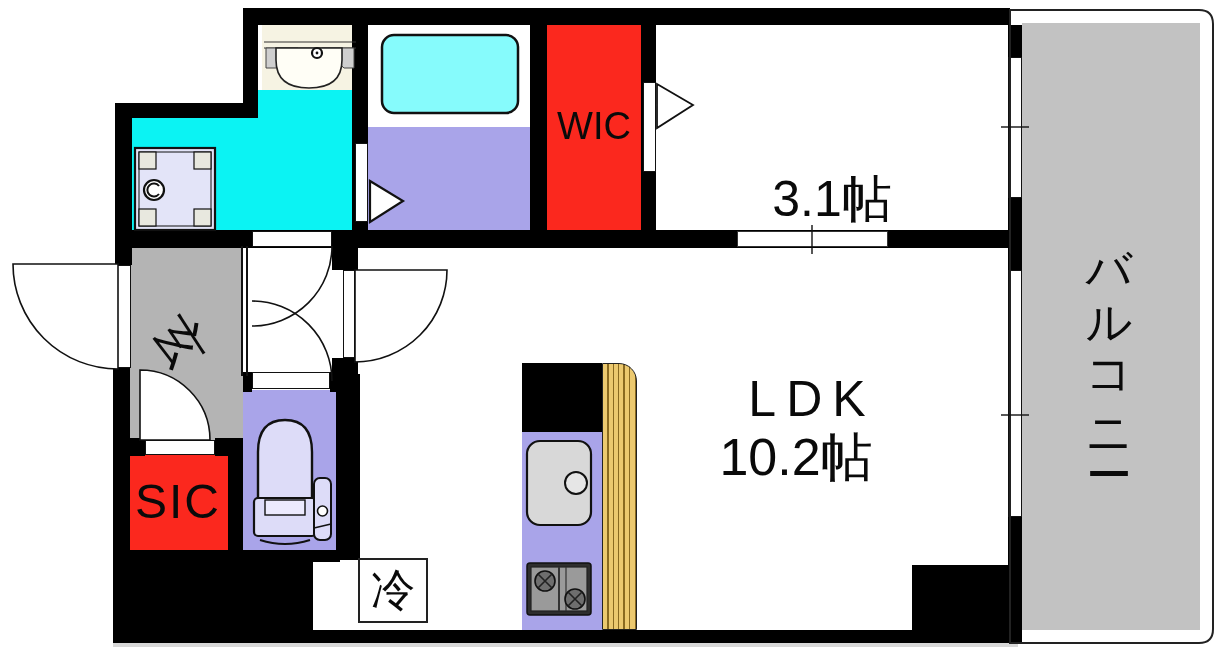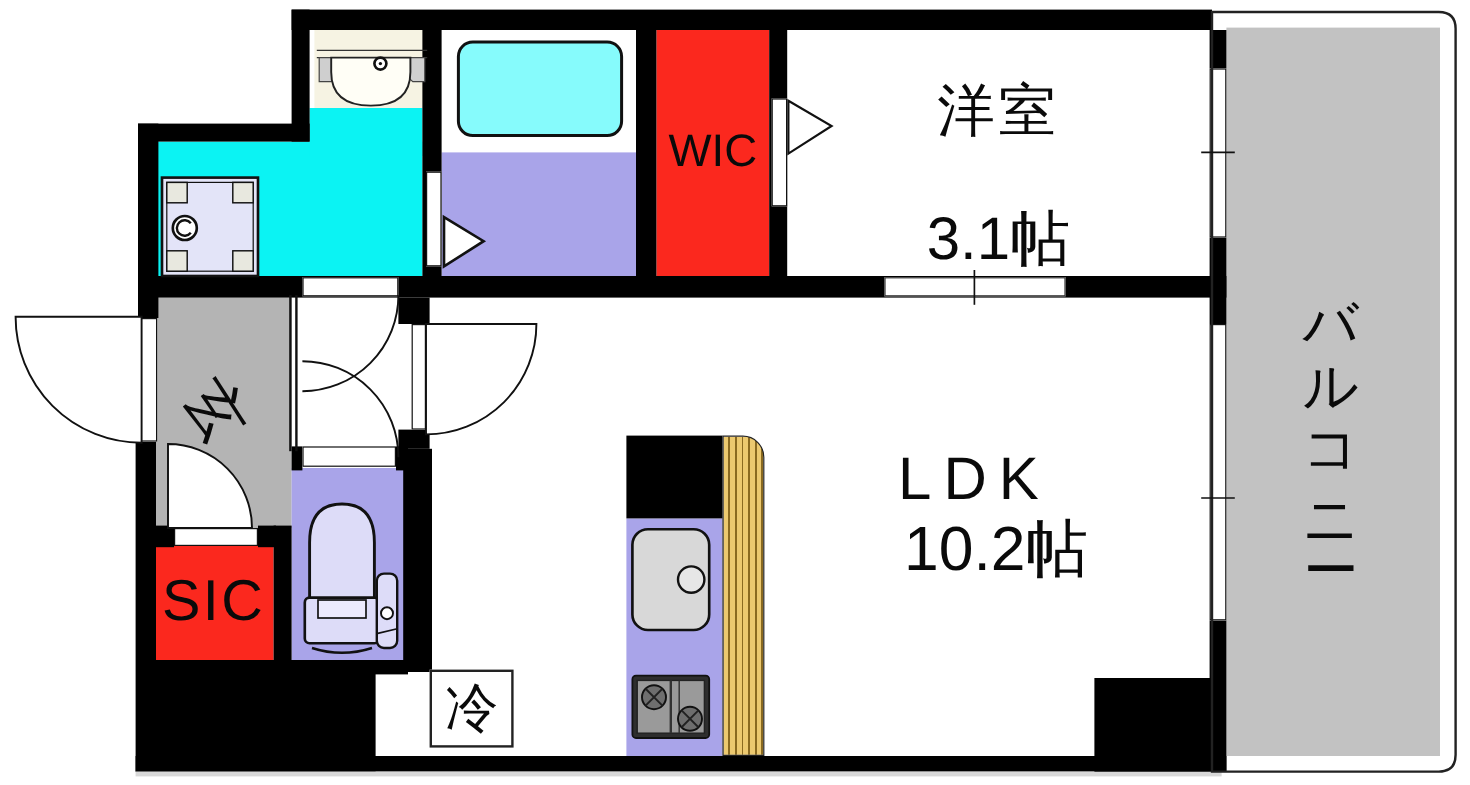--- a/index.html
+++ b/index.html
@@ -130,27 +130,26 @@
     <path d="M252,301 A80,80 0 0 1 332,381" fill="none" stroke="#111" stroke-width="1.6"></path>
 
     <path d="M657,84 L693,105 L657,128 Z" fill="#fff" stroke="#111" stroke-width="1.8"></path>
     <path d="M370,181 L403,201 L370,222 Z" fill="#fff" stroke="#111" stroke-width="2.2"></path>
 
     <line x1="1001" y1="127" x2="1029" y2="127" stroke="#111" stroke-width="1.4"></line>
     <line x1="1001" y1="415" x2="1029" y2="415" stroke="#111" stroke-width="1.4"></line>
     <line x1="812" y1="225" x2="812" y2="254" stroke="#111" stroke-width="1.4"></line>
   </svg>
 
-  <div class="abs label" style="left:712px;top:64px;width:240px;height:56px;font-size:48px;letter-spacing:3px;">洋室</div>
   <div class="abs label" style="left:702px;top:122px;width:260px;height:58px;font-size:50px;margin-top:48px;">3.1帖</div>
 
   <div class="abs label" style="left:544px;top:103px;width:100px;height:46px;font-size:38px;">WIC</div>
 
   <div class="abs label" style="left:687px;top:370px;width:250px;height:58px;font-size:50px;letter-spacing:10px;">LDK</div>
-  <div class="abs label" style="left:690px;top:428px;width:280px;height:60px;font-size:52px;">10.2帖</div>
+  <div class="abs label" style="left:656px;top:428px;width:280px;height:60px;font-size:52px;">10.2帖</div>
 
   <div class="abs label" style="left:1080px;top:168px;width:60px;height:340px;font-size:46px;writing-mode:vertical-rl;letter-spacing:6px;">バルコニー</div>
 
   <div class="abs label" style="left:148px;top:310px;width:64px;height:64px;font-size:50px;transform:rotate(57deg);">玄</div>
 
   <div class="abs label" style="left:126px;top:478px;width:104px;height:46px;font-size:48px;letter-spacing:2px;">SIC</div>
 
   <div class="abs label" style="left:358px;top:558px;width:70px;height:65px;font-size:44px;background:#fff;border:2px solid #222;">冷</div>
 
 </div>

